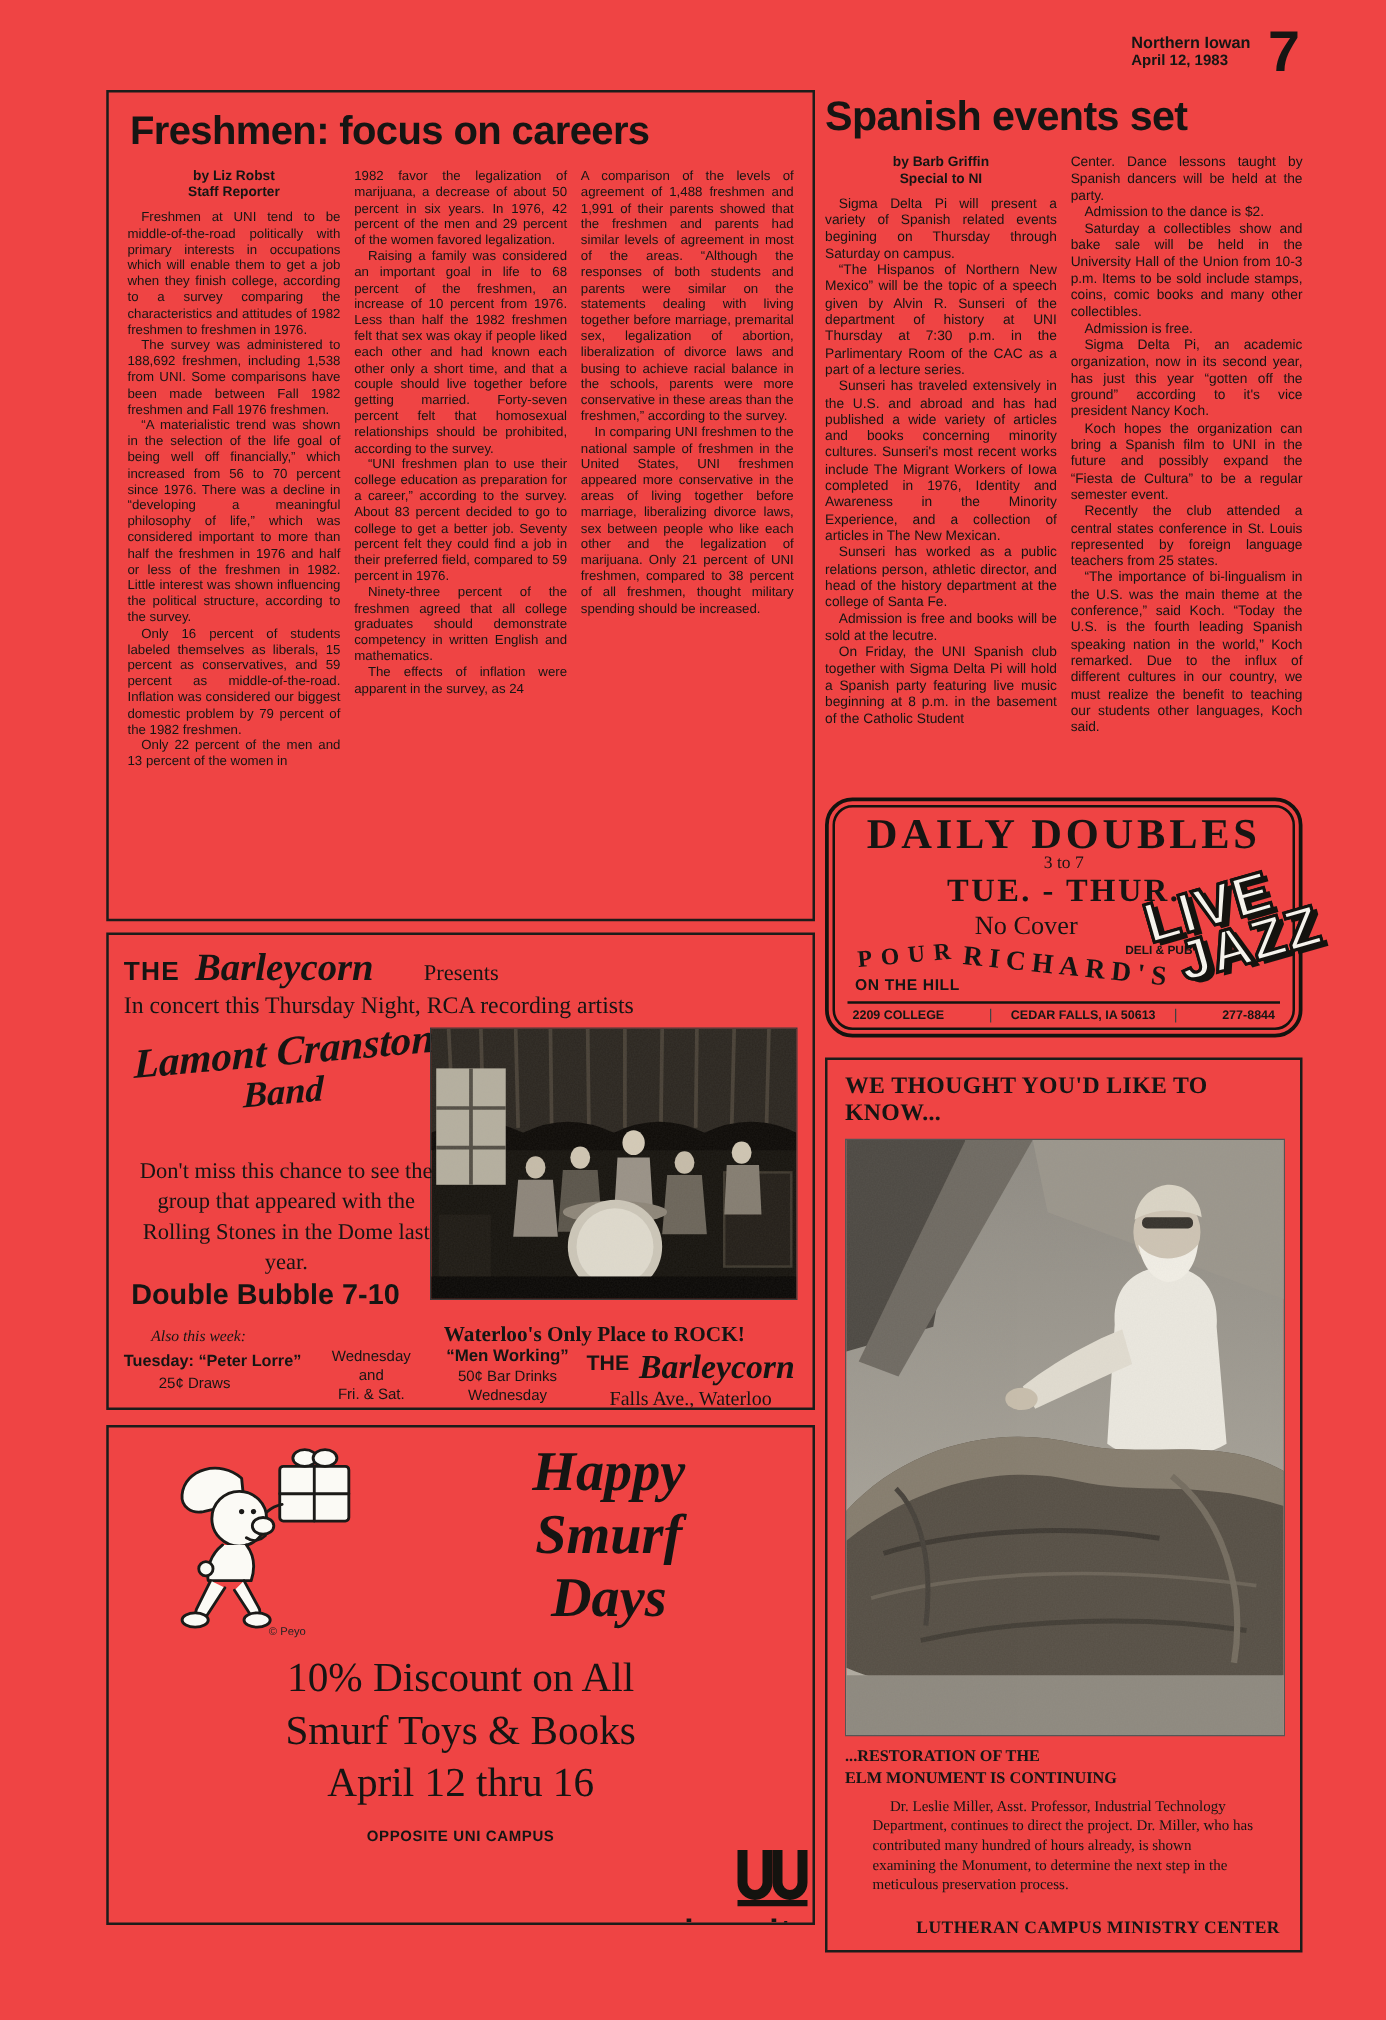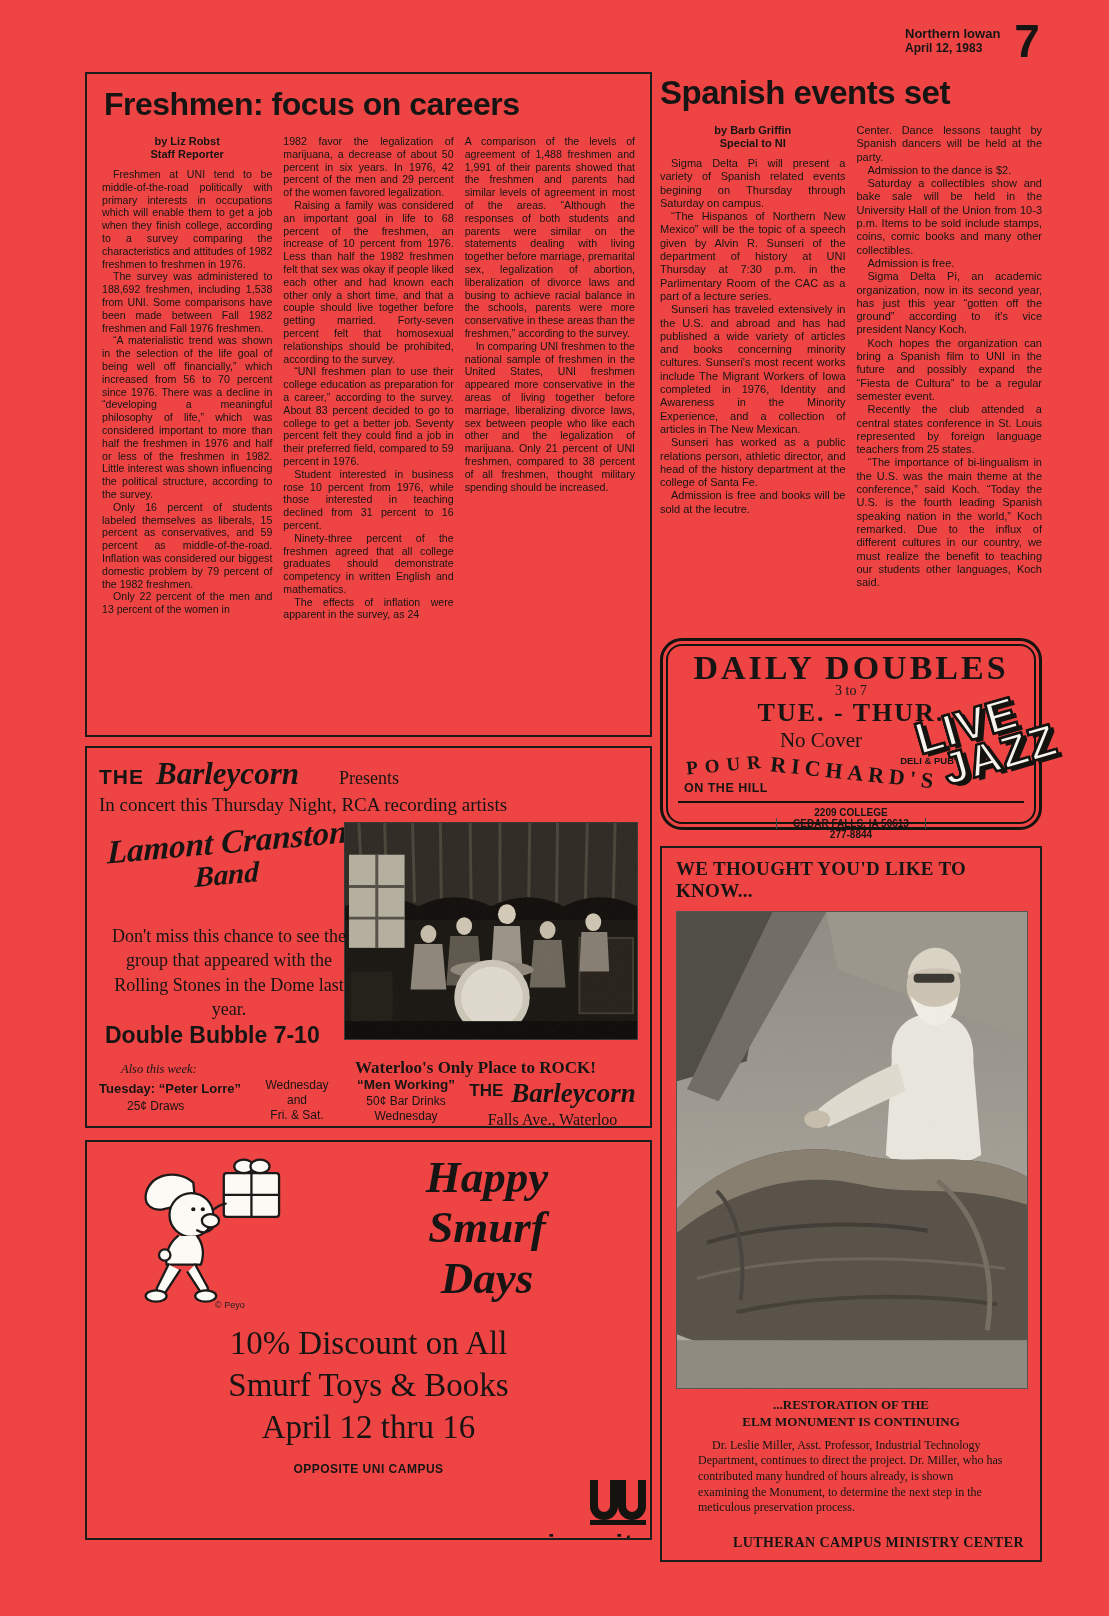--- a/index.html
+++ b/index.html
@@ -48,21 +48,21 @@
   .dd-pour { position:absolute; left:8px; top:1px; font-weight:bold; font-size:19px;
              letter-spacing:7px; transform:rotate(-5deg); }
   .dd-richards { position:absolute; left:92px; top:7px; font-weight:bold; font-size:22px;
                  letter-spacing:5px; transform:rotate(6deg); }
   .dd-deli { position:absolute; right:70px; top:2px; font-family:"Liberation Sans",sans-serif;
              font-weight:bold; font-size:9.5px; }
   .dd-hill { position:absolute; left:6px; top:28px; font-family:"Liberation Sans",sans-serif;
              font-weight:bold; font-size:12.5px; letter-spacing:0.5px; }
   .dd-addr { border-top:2px solid #14130f; margin-top:2px; padding:4px 4px 0;
              display:flex; justify-content:space-between; align-items:center;
-             font-family:"Liberation Sans",sans-serif; font-weight:bold; font-size:10px;flex-direction:column; }
+             font-family:"Liberation Sans",sans-serif; font-weight:bold; font-size:10px; }
   .dd-addr .mid { border-left:1px solid #444; border-right:1px solid #404040; padding:0 16px; }
   .dd-jazz { position:absolute; right:-14px; top:62px; transform:rotate(-16deg);
              font-family:"Liberation Sans",sans-serif; font-weight:bold; font-size:45px;
              line-height:0.82; letter-spacing:1px; color:#f5f3ec; z-index:5;
              -webkit-text-stroke:2.5px #14130f;
              text-shadow:4px 4px 0 #14130f, 1px 1px 0 #14130f, -1px -1px 0 #14130f,
                          1px -1px 0 #14130f, -1px 1px 0 #14130f; }
   .dd-jazz2 { margin-left:18px; }
 
   
@@ -123,21 +123,21 @@
                 letter-spacing:1px; }
   .smurf-bs { font-family:"Liberation Sans",sans-serif; font-weight:bold; font-size:27px;
               letter-spacing:0px; margin-left:6px; }
 
   
   #elm { position:absolute; left:660px; top:846px; width:382px; height:716px;
          border:2px solid #1d1c1a; padding:10px 14px; font-family:"Liberation Serif", serif; }
   .elm-header { font-weight:bold; font-size:19px; letter-spacing:0.3px; }
   .elm-photo { margin:9px auto 8px; width:352px; height:478px; border:1px solid #555; }
   .elm-photo svg { display:block; width:100%; height:100%; }
-  .elm-caption { text-align:center; font-weight:bold; font-size:13px; line-height:1.3; }
+  .elm-caption { text-align:left; font-weight:bold; font-size:13px; line-height:1.3; }
   .elm-body { width:306px; margin:7px auto 0; font-size:12px; line-height:1.3;
               text-align:left; text-indent:14px; }
   .elm-footer { position:absolute; right:16px; bottom:9px; font-weight:bold; font-size:14px;
                 letter-spacing:0.4px; }
 </style>
 </head>
 <body>
 
 <div id="page">
 
@@ -163,21 +163,20 @@
             <p>“A materialistic trend was shown in the selection of the life goal of being well off financially,” which increased from 56 to 70 percent since 1976. There was a decline in “developing a meaningful philosophy of life,” which was considered important to more than half the freshmen in 1976 and half or less of the freshmen in 1982. Little interest was shown influencing the political structure, according to the survey.</p>
             <p>Only 16 percent of students labeled themselves as liberals, 15 percent as conservatives, and 59 percent as middle-of-the-road. Inflation was considered our biggest domestic problem by 79 percent of the 1982 freshmen.</p>
             <p>Only 22 percent of the men and 13 percent of the women in</p>
           </div>
       </div>
       <div class="col cont">
         <div class="paras">
             <p>1982 favor the legalization of marijuana, a decrease of about 50 percent in six years. In 1976, 42 percent of the men and 29 percent of the women favored legalization.</p>
             <p>Raising a family was considered an important goal in life to 68 percent of the freshmen, an increase of 10 percent from 1976. Less than half the 1982 freshmen felt that sex was okay if people liked each other and had known each other only a short time, and that a couple should live together before getting married. Forty-seven percent felt that homosexual relationships should be prohibited, according to the survey.</p>
             <p>“UNI freshmen plan to use their college education as preparation for a career,” according to the survey. About 83 percent decided to go to college to get a better job. Seventy percent felt they could find a job in their preferred field, compared to 59 percent in 1976.</p>
-            <p>Student interested in business rose 10 percent from 1976, while those interested in teaching declined from 31 percent to 16 percent.</p>
             <p>Ninety-three percent of the freshmen agreed that all college graduates should demonstrate competency in written English and mathematics.</p>
             <p>The effects of inflation were apparent in the survey, as 24</p>
           </div>
       </div>
       <div class="col cont">
         <div class="paras">
             <p>A comparison of the levels of agreement of 1,488 freshmen and 1,991 of their parents showed that the freshmen and parents had similar levels of agreement in most of the areas. “Although the responses of both students and parents were similar on the statements dealing with living together before marriage, premarital sex, legalization of abortion, liberalization of divorce laws and busing to achieve racial balance in the schools, parents were more conservative in these areas than the freshmen,” according to the survey.</p>
             <p>In comparing UNI freshmen to the national sample of freshmen in the United States, UNI freshmen appeared more conservative in the areas of living together before marriage, liberalizing divorce laws, sex between people who like each other and the legalization of marijuana. Only 21 percent of UNI freshmen, compared to 38 percent of all freshmen, thought military spending should be increased.</p>
           </div>
       </div>
@@ -191,20 +190,21 @@
         <div class="byline-block">
           <div class="byline">by Barb Griffin</div>
           <div class="byline">Special to NI</div>
         </div>
         <div class="paras">
             <p>Sigma Delta Pi will present a variety of Spanish related events begining on Thursday through Saturday on campus.</p>
             <p>“The Hispanos of Northern New Mexico” will be the topic of a speech given by Alvin R. Sunseri of the department of history at UNI Thursday at 7:30 p.m. in the Parlimentary Room of the CAC as a part of a lecture series.</p>
             <p>Sunseri has traveled extensively in the U.S. and abroad and has had published a wide variety of articles and books concerning minority cultures. Sunseri's most recent works include The Migrant Workers of Iowa completed in 1976, Identity and Awareness in the Minority Experience, and a collection of articles in The New Mexican.</p>
             <p>Sunseri has worked as a public relations person, athletic director, and head of the history department at the college of Santa Fe.</p>
             <p>Admission is free and books will be sold at the lecutre.</p>
+            <p>On Friday, the UNI Spanish club together with Sigma Delta Pi will hold a Spanish party featuring live music beginning at 8 p.m. in the basement of the Catholic Student</p>
           </div>
       </div>
       <div class="col cont">
         <div class="paras">
             <p>Center. Dance lessons taught by Spanish dancers will be held at the party.</p>
             <p>Admission to the dance is $2.</p>
             <p>Saturday a collectibles show and bake sale will be held in the University Hall of the Union from 10-3 p.m. Items to be sold include stamps, coins, comic books and many other collectibles.</p>
             <p>Admission is free.</p>
             <p>Sigma Delta Pi, an academic organization, now in its second year, has just this year “gotten off the ground” according to it's vice president Nancy Koch.</p>
             <p>Koch hopes the organization can bring a Spanish film to UNI in the future and possibly expand the “Fiesta de Cultura” to be a regular semester event.</p>

